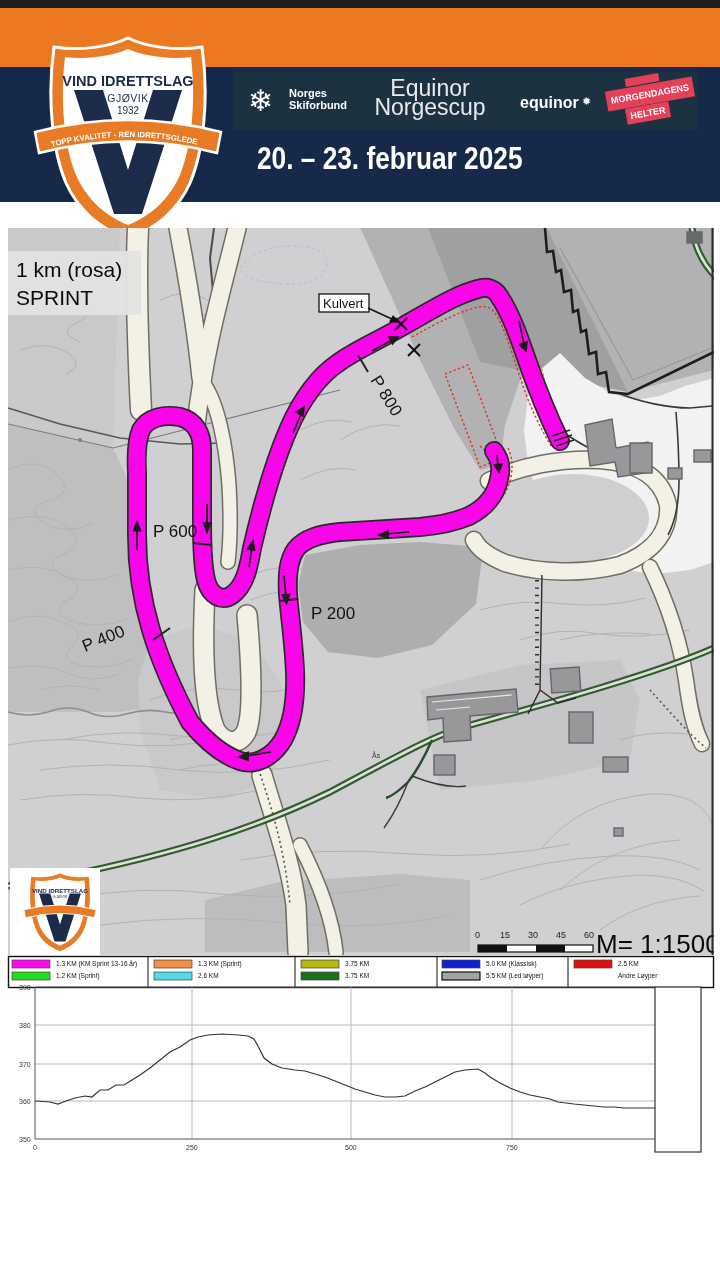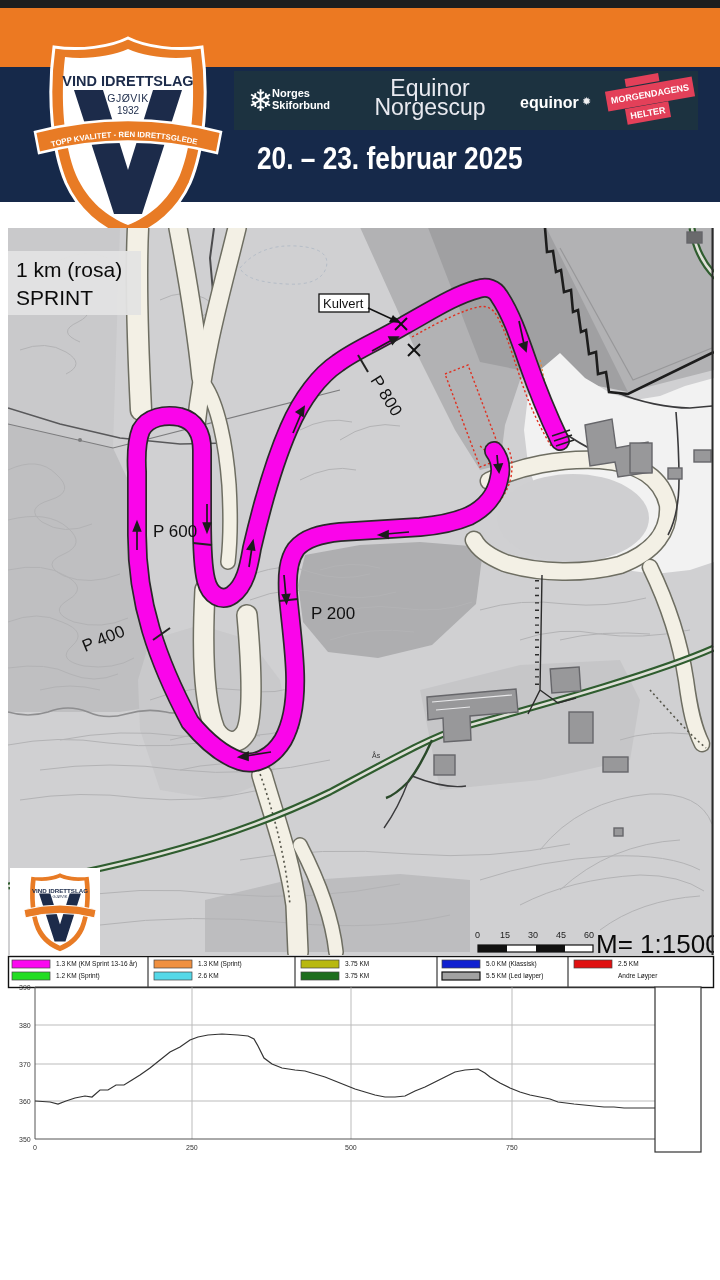--- a/index.html
+++ b/index.html
@@ -8,21 +8,21 @@
 </style>
 </head>
 <body>
 
 <div class="abs" style="left:0;top:0;width:720px;height:8px;background:#1e1e1e;"></div>
 <div class="abs" style="left:0;top:8px;width:720px;height:59px;background:#ec7922;"></div>
 <div class="abs" style="left:0;top:67px;width:720px;height:135px;background:#16294a;"></div>
 <div class="abs" style="left:234px;top:71px;width:464px;height:59px;background:#1c3240;"></div>
 
 <div class="abs" style="left:248px;top:86px;width:32px;height:32px;color:#fff;font-size:30px;line-height:30px;">❄</div>
-<div class="abs" style="left:272px;top:87px;color:#fff;font-size:11px;font-weight:bold;line-height:12px;">Norges<br>Skiforbund</div>
+<div class="abs" style="left:289px;top:87px;color:#fff;font-size:11px;font-weight:bold;line-height:12px;">Norges<br>Skiforbund</div>
 
 <div class="abs" style="left:330px;top:79px;width:200px;text-align:center;color:#e9eaf0;font-size:23px;line-height:19px;">Equinor<br>Norgescup</div>
 
 <div class="abs" style="left:520px;top:94px;color:#fff;font-size:16px;font-weight:bold;">equinor</div>
 <div class="abs" style="left:582px;top:95px;color:#f0f0f2;font-size:11px;">✹</div>
 
 <div class="abs" style="left:625px;top:76px;width:34px;height:8px;background:#e34059;transform:rotate(-10deg);"></div>
 <div class="abs" style="left:606px;top:84px;width:88px;height:20px;background:#e34059;transform:rotate(-10deg);color:#fff;font-size:9px;font-weight:bold;text-align:center;line-height:20px;">MORGENDAGENS</div>
 <div class="abs" style="left:626px;top:105px;width:44px;height:16px;background:#e34059;transform:rotate(-10deg);color:#fff;font-size:9px;font-weight:bold;text-align:center;line-height:16px;">HELTER</div>
 

